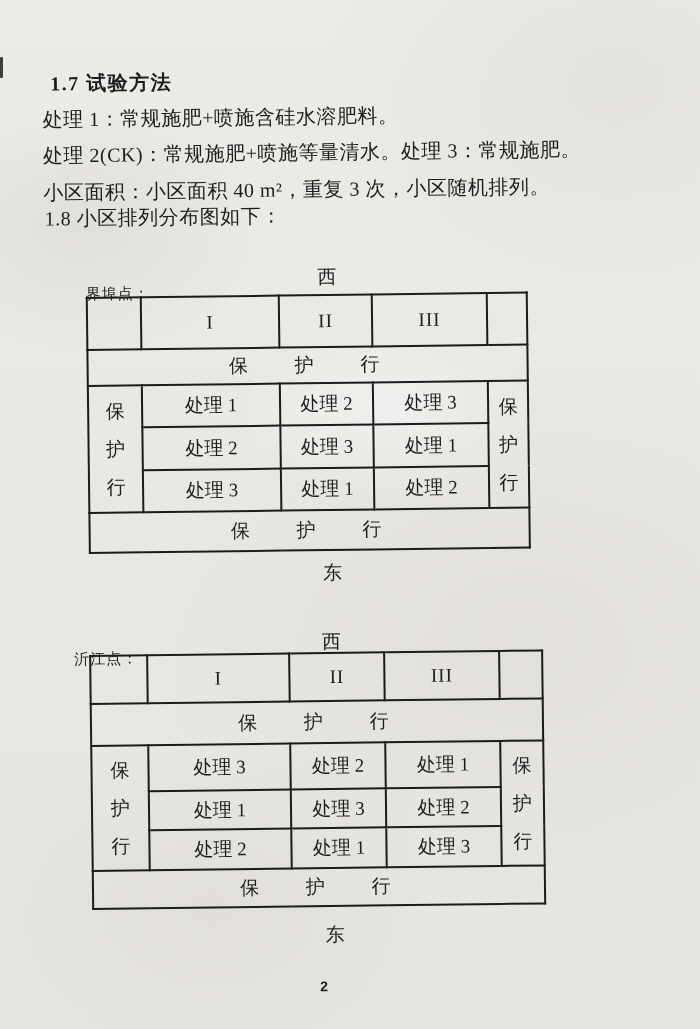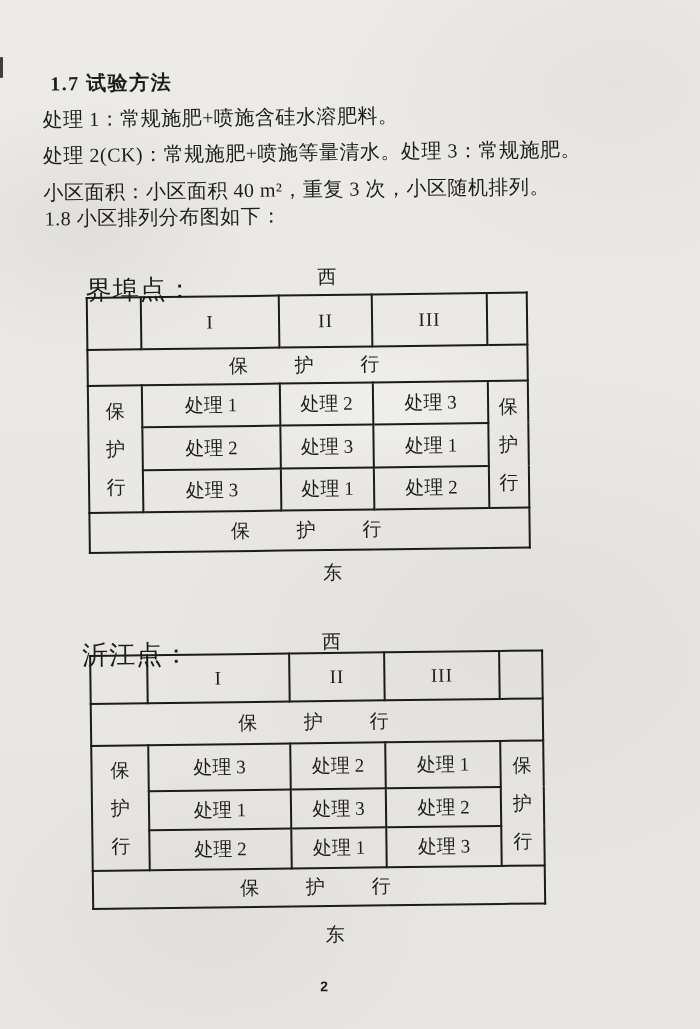--- a/index.html
+++ b/index.html
@@ -28,21 +28,21 @@
   .content {
     position:absolute; inset:0;
     transform:rotate(-0.7deg);
     transform-origin:330px 480px;
   }
   .text-line {
     position:absolute; white-space:nowrap;
     font-size:20px; letter-spacing:.5px;
   }
   .heading { font-weight:600; letter-spacing:1.5px; }
-  .site-label { position:absolute; font-size:26px; letter-spacing:1px; }
+  .site-label { position:absolute; font-size:15px; letter-spacing:1px;margin-top:12px; }
   .direction { position:absolute; font-size:19px; }
   table.plot-table {
     position:absolute; border-collapse:collapse; table-layout:fixed;
     background:transparent;
   }
   table.plot-table td {
     border:2px solid #1b1b1b;
     text-align:center; vertical-align:middle;
     font-size:19px; padding:0; overflow:hidden;
   }
@@ -115,21 +115,21 @@
       <td>处理 2</td>
     </tr>
     <tr style="height:40px">
       <td colspan="5" class="guard-h">保 护 行</td>
     </tr>
   </tbody>
     </table>
 
   <div class="direction" style="left:322px; top:560px">东</div>
 
-  <div class="site-label" style="left:80px; top:635px">沂江点：</div>
+  <div class="site-label" style="left:72px; top:635px">沂江点：</div>
   <div class="direction" style="left:320px; top:629px">西</div>
 
   <table class="plot-table" style="left:87px; top:652px; width:452px">
     <colgroup>
       <col style="width:57px">
         <col style="width:142px">
         <col style="width:95px">
         <col style="width:115px">
         <col style="width:43px">
     </colgroup>

